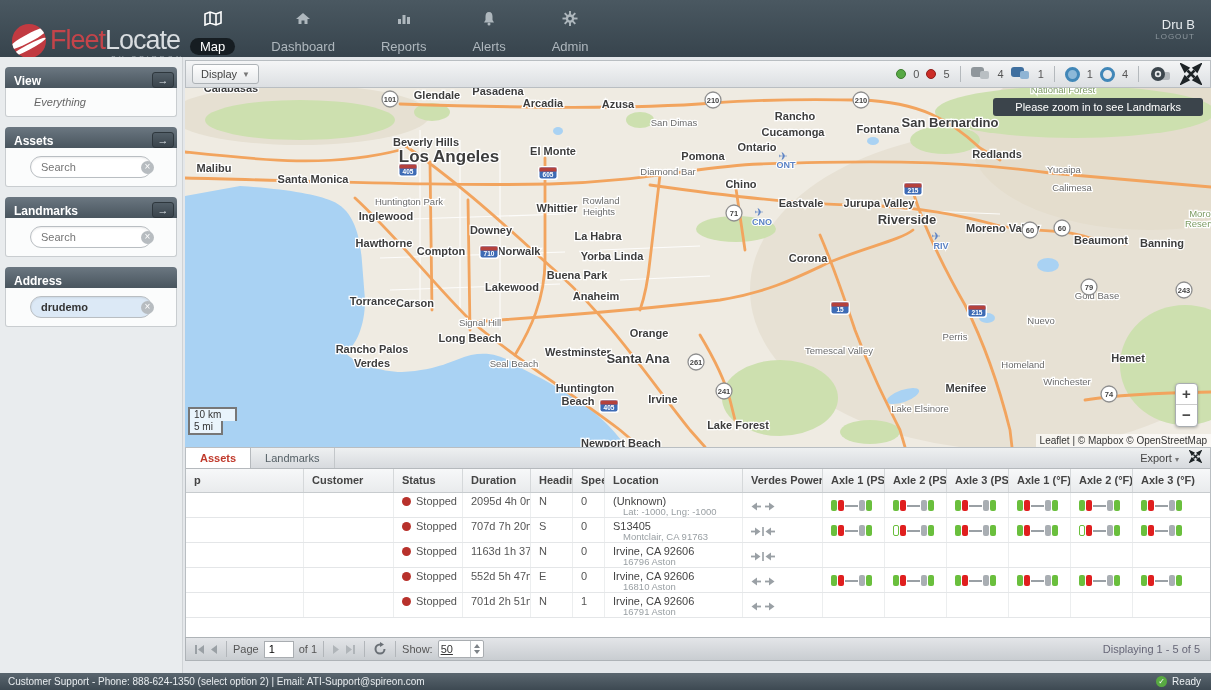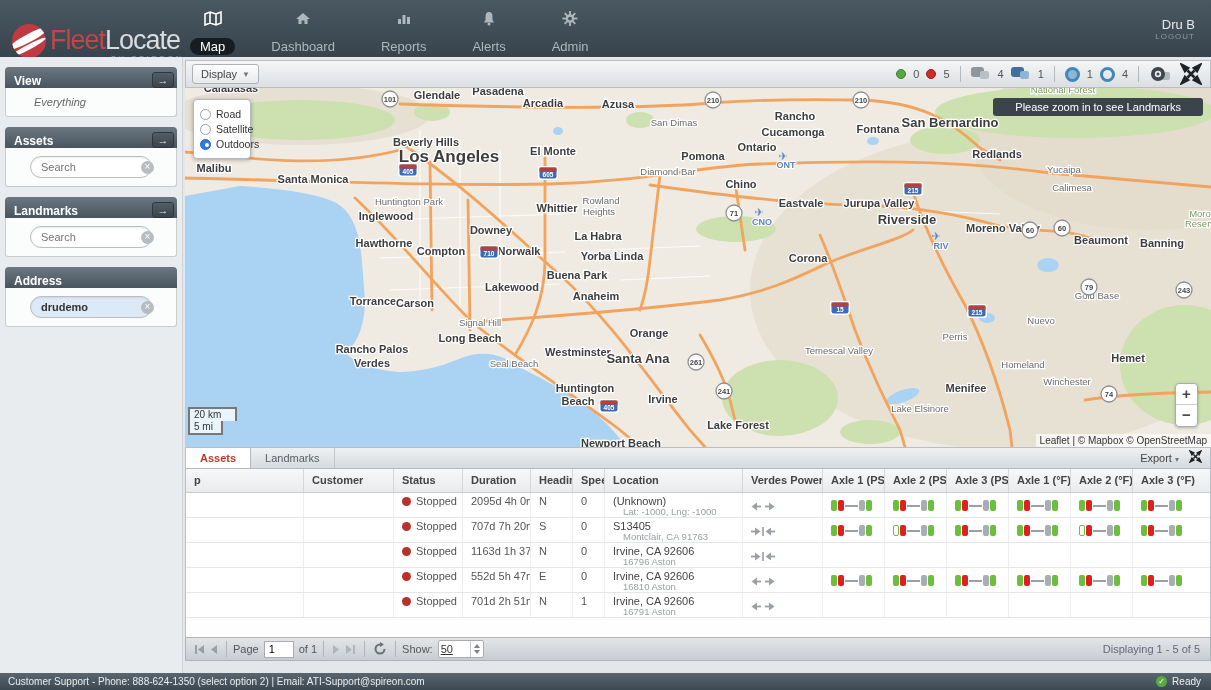--- a/index.html
+++ b/index.html
@@ -536,39 +536,25 @@
           </g>
           <g>
             <text x="759" y="216" text-anchor="middle" fill="#5b82c4" font-size="11">✈</text>
           </g>
           <g>
             <text x="936" y="240" text-anchor="middle" fill="#5b82c4" font-size="11">✈</text>
           </g>
         </g>
     </svg>
 
-    <div class="layerbox">
-      <div class="layerrow">
-        <span class="radio"></span>
-        <span>Road</span>
-      </div>
-      <div class="layerrow">
-        <span class="radio"></span>
-        <span>Satellite</span>
-      </div>
-      <div class="layerrow">
-        <span class="radio sel"></span>
-        <span>Outdoors</span>
-      </div>
-    </div>
 
     <div class="maptip">Please zoom in to see Landmarks</div>
 
     <div style="position:absolute; left:3px; top:319px; z-index:5;">
-      <div class="scalebox km">20 km</div>
+      <div class="scalebox km">10 km</div>
       <div class="scalebox mi">5 mi</div>
     </div>
 
     <div class="zoomctl">
       <div>+</div>
       <div>−</div>
     </div>
 
     <div class="attrib">Leaflet | © Mapbox © OpenStreetMap</div>
   </div>

